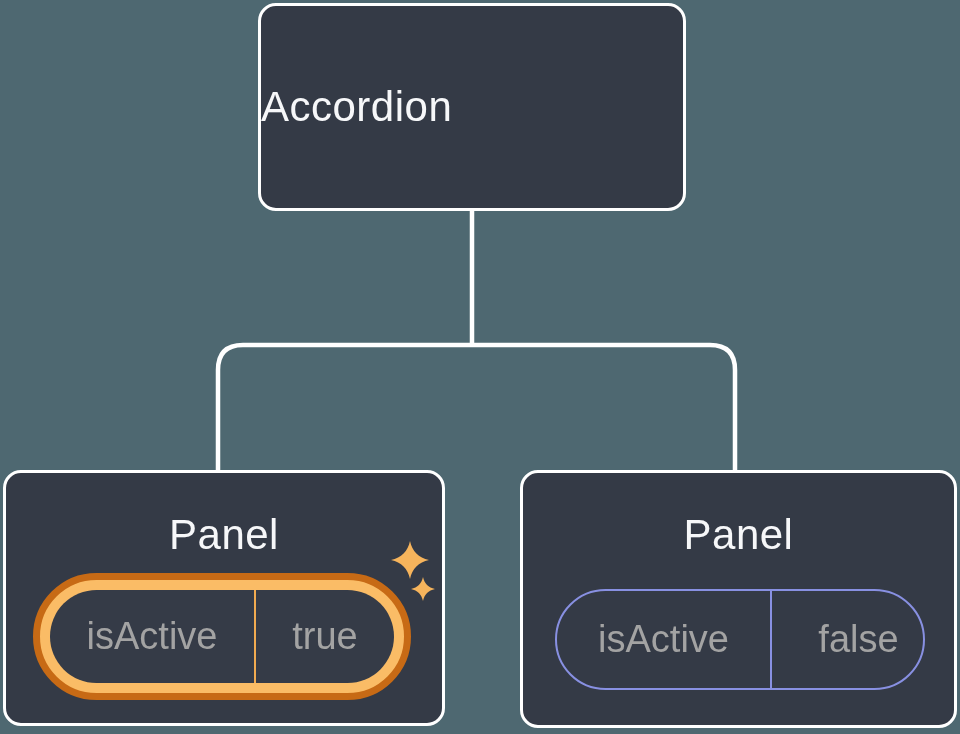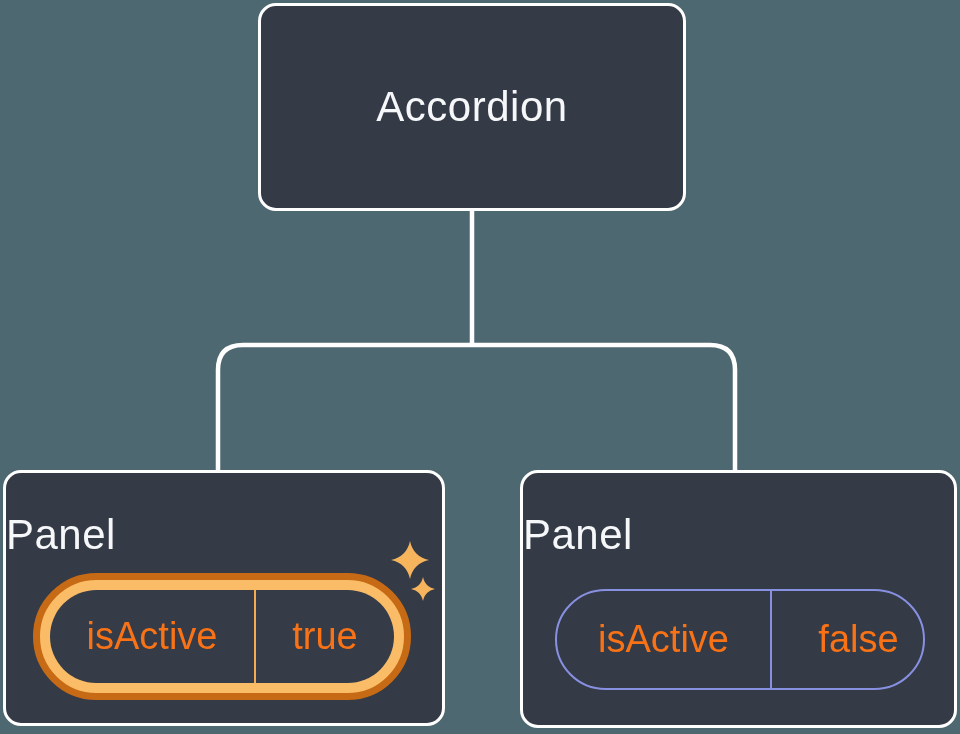--- a/index.html
+++ b/index.html
@@ -21,41 +21,40 @@
     background: #343A46;
     border: 3px solid #FFFFFF;
     border-radius: 18px;
     box-sizing: border-box;
   }
   .node-root {
     left: 258px; top: 3px;
     width: 428px; height: 208px;
     display: flex;
     align-items: center;
-    justify-content: center;
   }
   .node-title {
     color: #F6F7F9;
     font-size: 42px;
     font-weight: 500;
     letter-spacing: 0.5px;
   }
   .node-panel-left {
     left: 3px; top: 470px;
     width: 442px; height: 256px;
   }
   .node-panel-right {
     left: 520px; top: 470px;
     width: 437px; height: 258px;
   }
   .panel-title {
     position: absolute;
     left: 0; right: 0;
     top: 38px;
-    text-align: left;
+    text-align: center;
   }
   .pill-glow {
     position: absolute;
     left: 27px; top: 100px;
     width: 378px; height: 127px;
     box-sizing: border-box;
     border: 7px solid #C76A15;
     background: #FABC66;
     border-radius: 999px;
     padding: 10px;
@@ -77,21 +76,21 @@
     border: 2px solid #8890E2;
     border-radius: 999px;
     display: flex;
     align-items: stretch;
     overflow: hidden;
   }
   .cell {
     display: flex;
     align-items: center;
     justify-content: center;
-    color: #f97316;
+    color: #a3a3a3;
     font-size: 38px;
     font-weight: 400;
   }
   .pill .cell-key { width: 204px; }
   .pill .cell-val { flex: 1; font-weight: 400; }
   .pill-plain .cell-key { width: 213px; }
   .pill-plain .cell-val { flex: 1; padding-left: 22px; }
   .divider { width: 2px; }
   .divider-orange { background: #F2AB50; }
   .divider-purple { background: #8890E2; }

